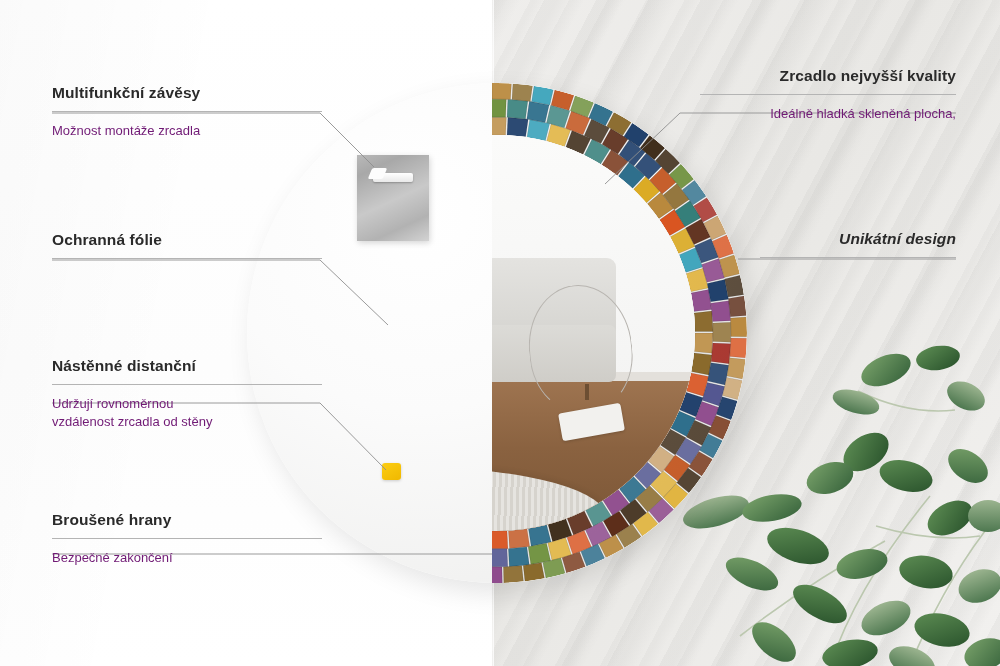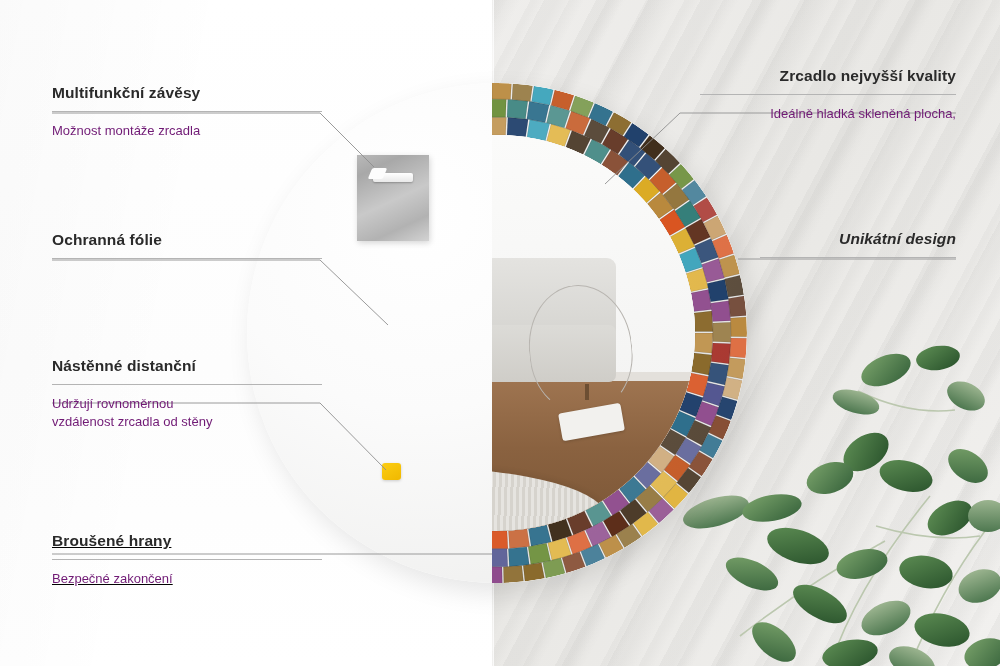--- a/index.html
+++ b/index.html
@@ -196,21 +196,21 @@
     height:1px; background:#b4b4b4; margin:8px 0 10px 0;
   }
   .callout .c-desc{
     font-size:13px; color:#701a75; line-height:1.42; font-weight:normal;
   }
   .callout.right .c-title, .callout.right .c-desc{ text-align:right; }
 
   .c-left-1{ left:52px; top:83px;  width:270px; }
   .c-left-2{ left:52px; top:230px; width:270px; }
   .c-left-3{ left:52px; top:356px; width:270px; }
-  .c-left-4{ left:52px; top:531px; width:270px;text-decoration:underline; }
+  .c-left-4{ left:52px; top:510px; width:270px; }
   .c-right-1{ left:700px; top:66px;  width:256px; }
   .c-right-2{ left:760px; top:229px; width:196px;font-style:italic; }
 
   
   .leaders{ position:absolute; inset:0; pointer-events:none; }
   .leaders line{ stroke:#9a9a9a; stroke-width:1; }
   .leaders line.thin{ stroke:#8f8f8f; stroke-width:0.9; }
 </style>
 </head>
 <body>

